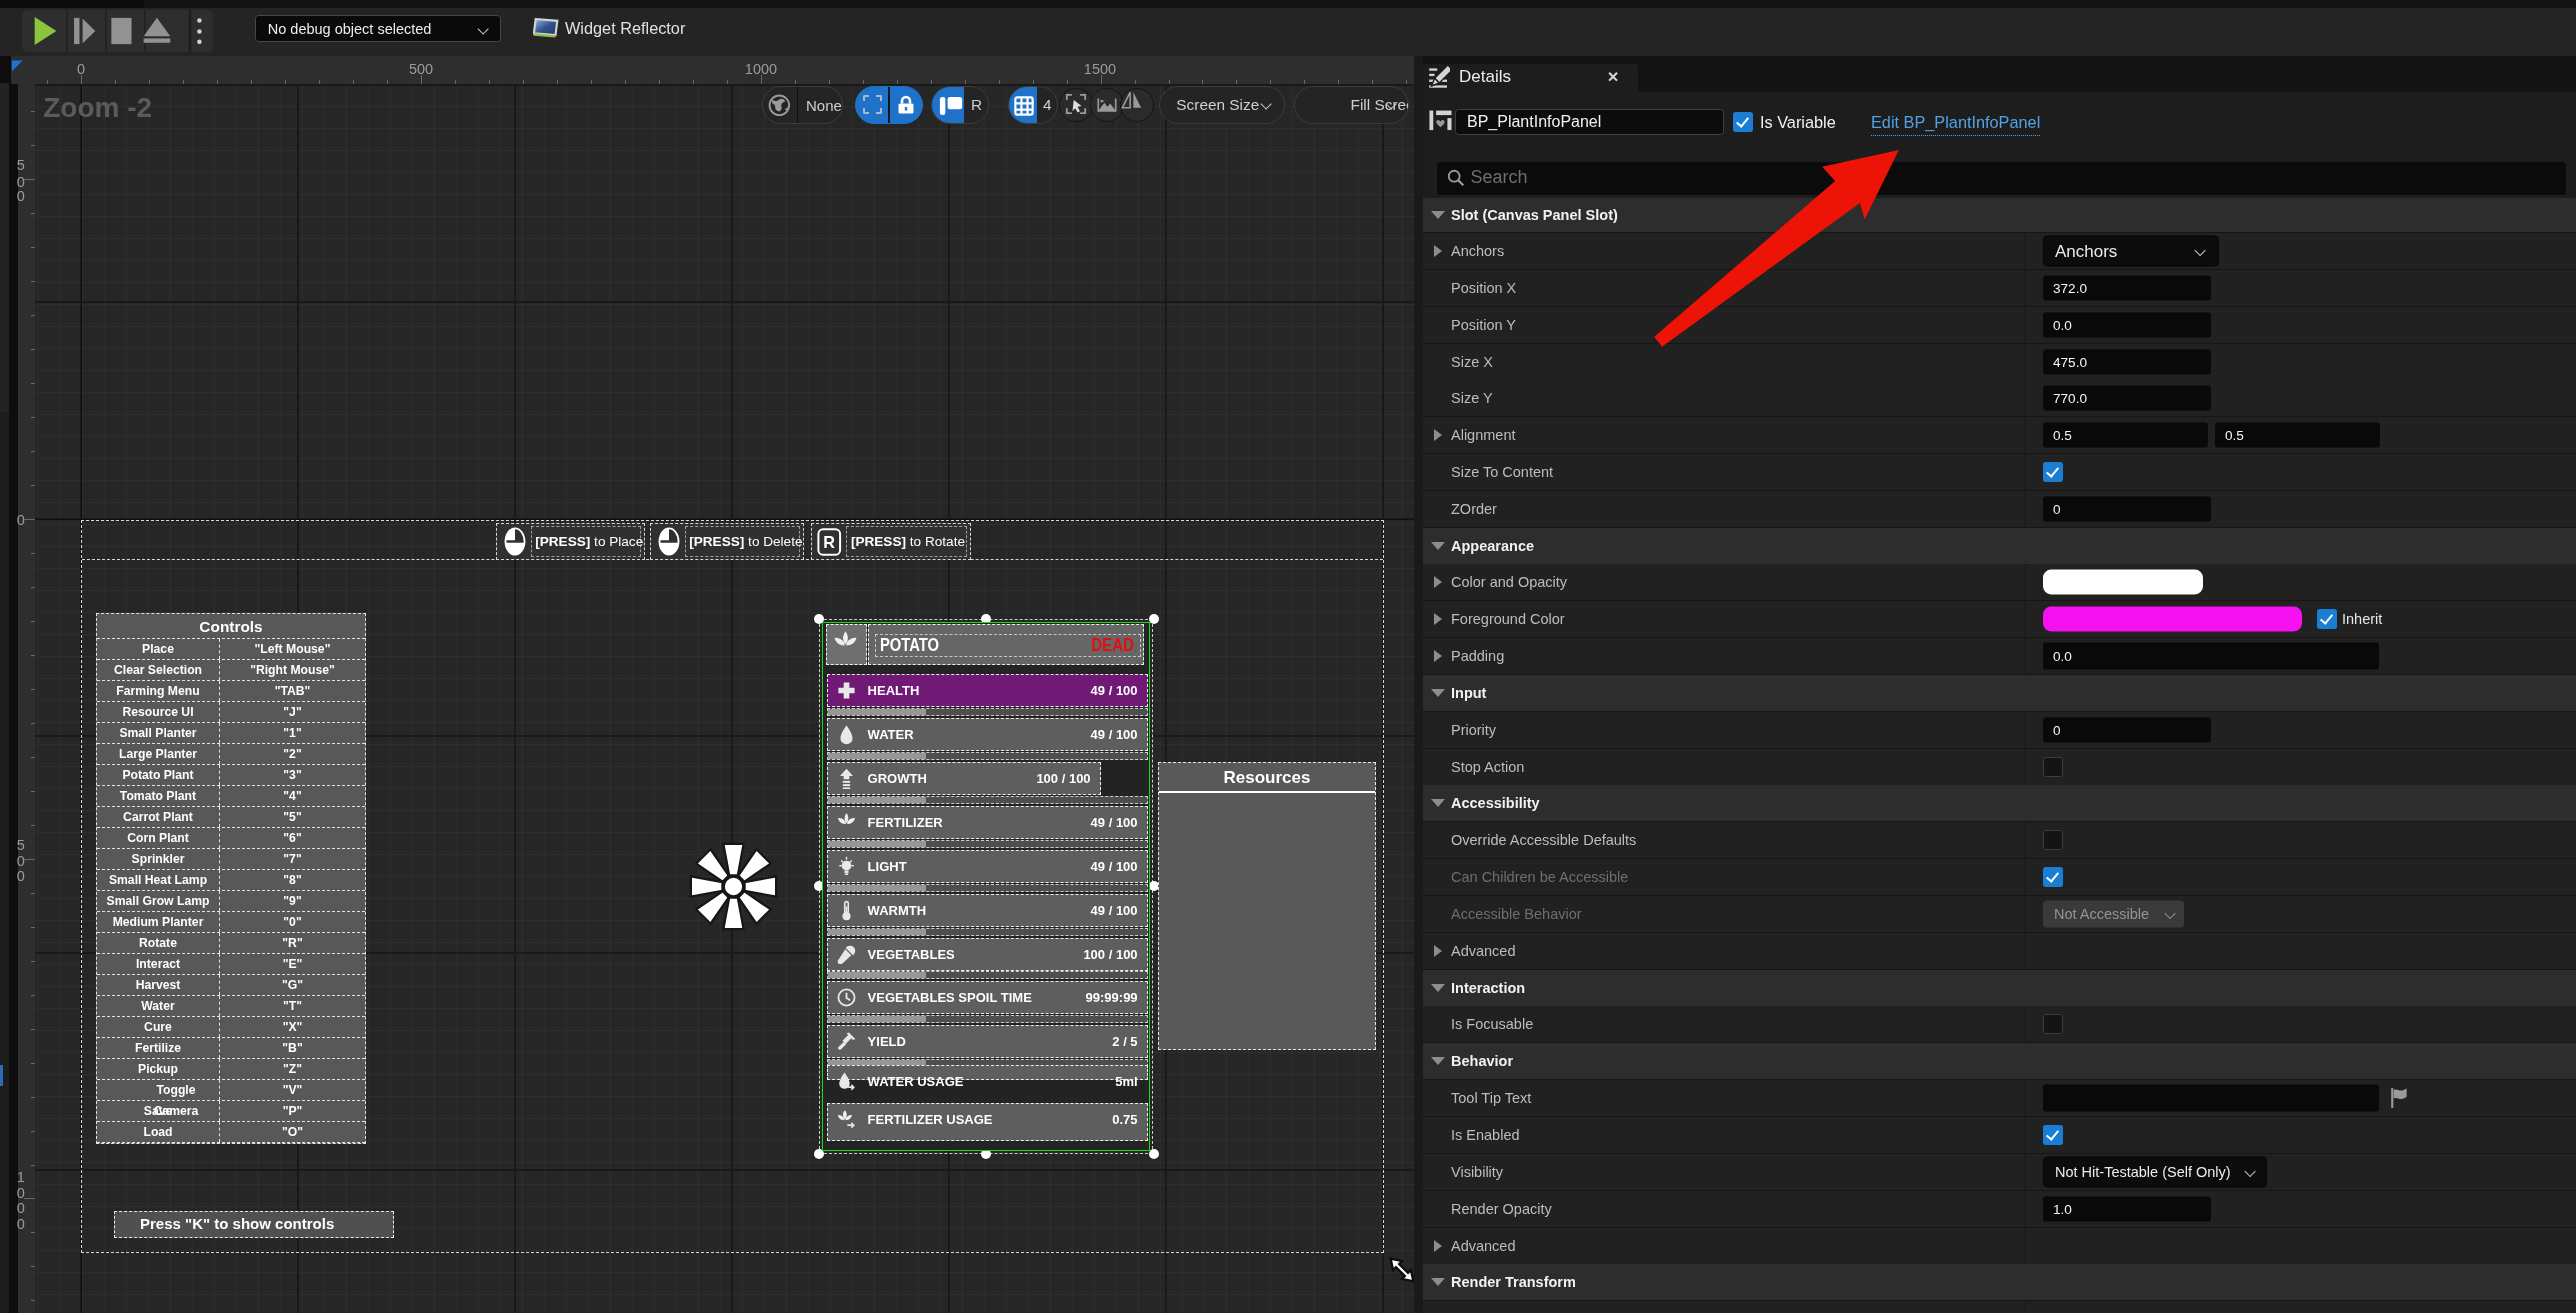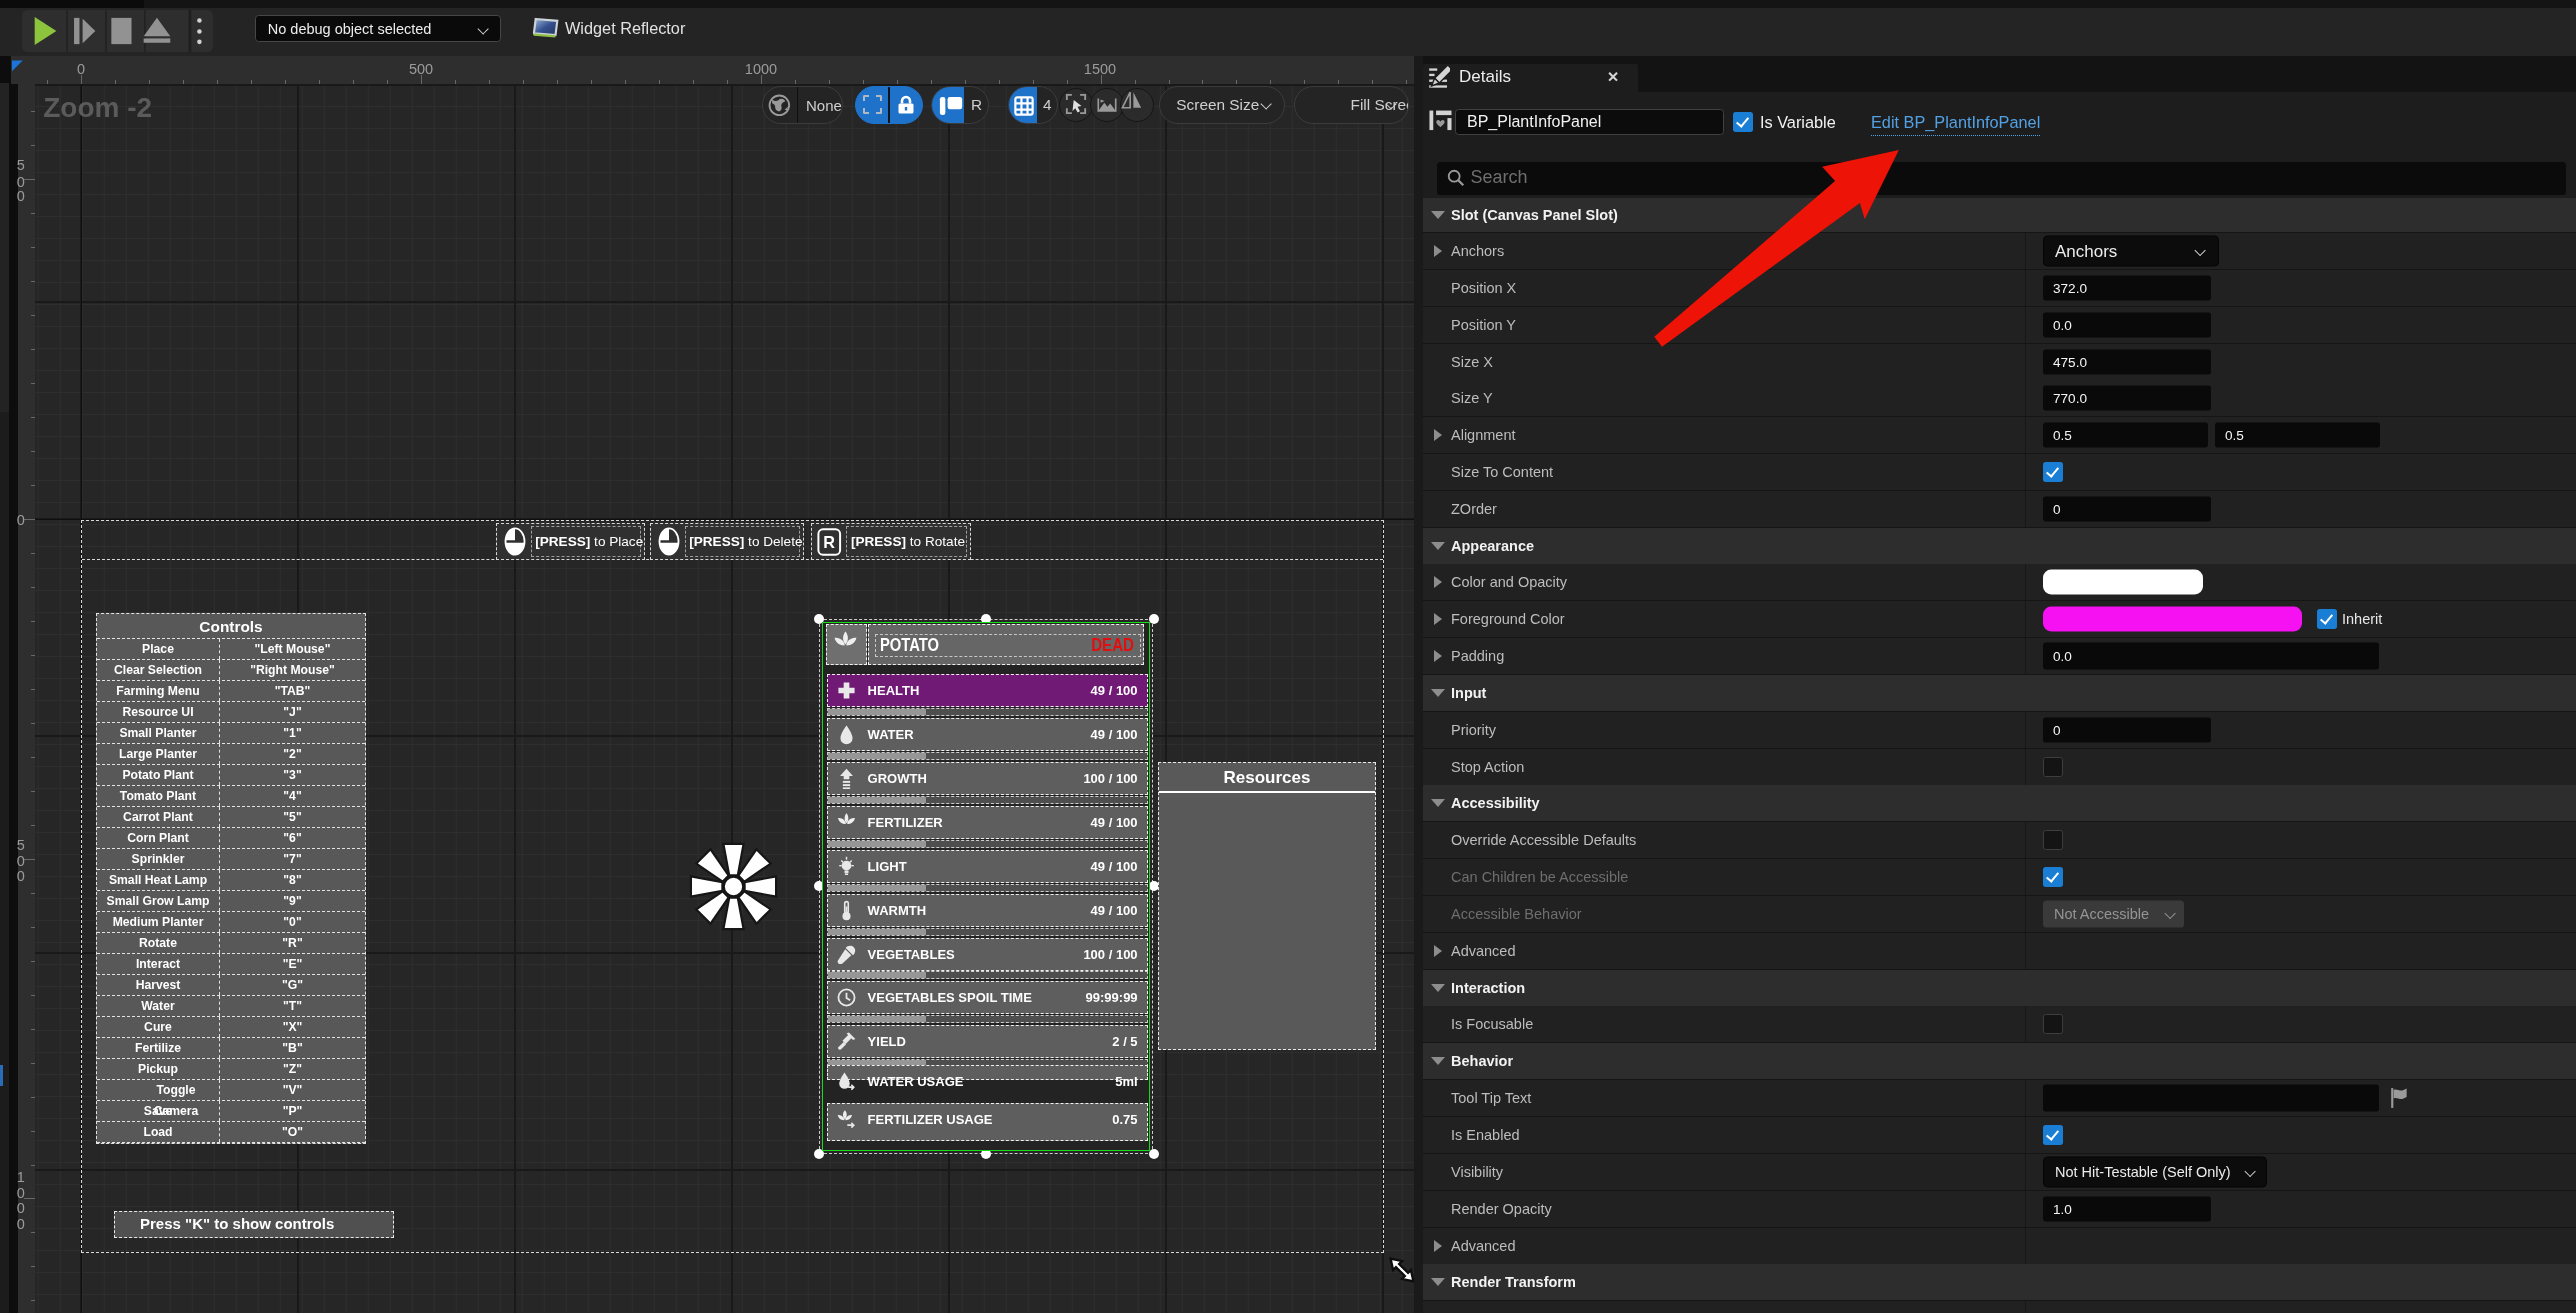--- a/index.html
+++ b/index.html
@@ -410,21 +410,21 @@
 <div class="abs" style="left:3.6px;top:95px;width:321px;height:33px;background:#5e5e5e;border:1.4px dashed #f0f0f0;">
 <svg width="21" height="21" viewBox="0 0 26 26" class="abs" style="left:8.2px;top:5.4px">
           <path d="M13 2 C13 2 5.5 12 5.5 17.5 a7.5 7.5 0 0 0 15 0 C20.5 12 13 2 13 2z" fill="#e8e8e8"></path>
         </svg>
 <span class="abs" style="left:40px;top:8.2px;font-size:13px;font-weight:bold;color:#fff;">WATER</span>
 <span class="abs" style="right:9px;top:8.2px;font-size:13px;font-weight:bold;color:#fff;">49 / 100</span>
       </div>
 <div class="abs" style="left:3.6px;top:129px;width:321px;height:7.8px;background:#4e4e4e;border:0.9px dashed #cdcdcd;">
         <div style="width:31%;height:100%;background:#969696;"></div>
       </div>
-<div class="abs" style="left:3.6px;top:139px;width:321px;height:33px;background:#5e5e5e;border:1.4px dashed #f0f0f0;">
+<div class="abs" style="left:3.6px;top:139px;width:274px;height:33px;background:#5e5e5e;border:1.4px dashed #f0f0f0;">
 <svg width="21" height="21" viewBox="0 0 26 26" class="abs" style="left:8.2px;top:5.4px">
           <path d="M13 1 L21 10 h-4.5 v4 h-7 v-4 H5z" fill="#e8e8e8"></path>
           <rect x="8.5" y="16" width="9" height="2.4" fill="#e8e8e8"></rect>
           <rect x="8.5" y="20" width="9" height="2.4" fill="#e8e8e8"></rect>
           <rect x="8.5" y="24" width="9" height="2.4" fill="#e8e8e8"></rect>
         </svg>
 <span class="abs" style="left:40px;top:8.2px;font-size:13px;font-weight:bold;color:#fff;">GROWTH</span>
 <span class="abs" style="right:9px;top:8.2px;font-size:13px;font-weight:bold;color:#fff;">100 / 100</span>
       </div>
 <div class="abs" style="left:3.6px;top:173px;width:321px;height:7.8px;background:#4e4e4e;border:0.9px dashed #cdcdcd;">

